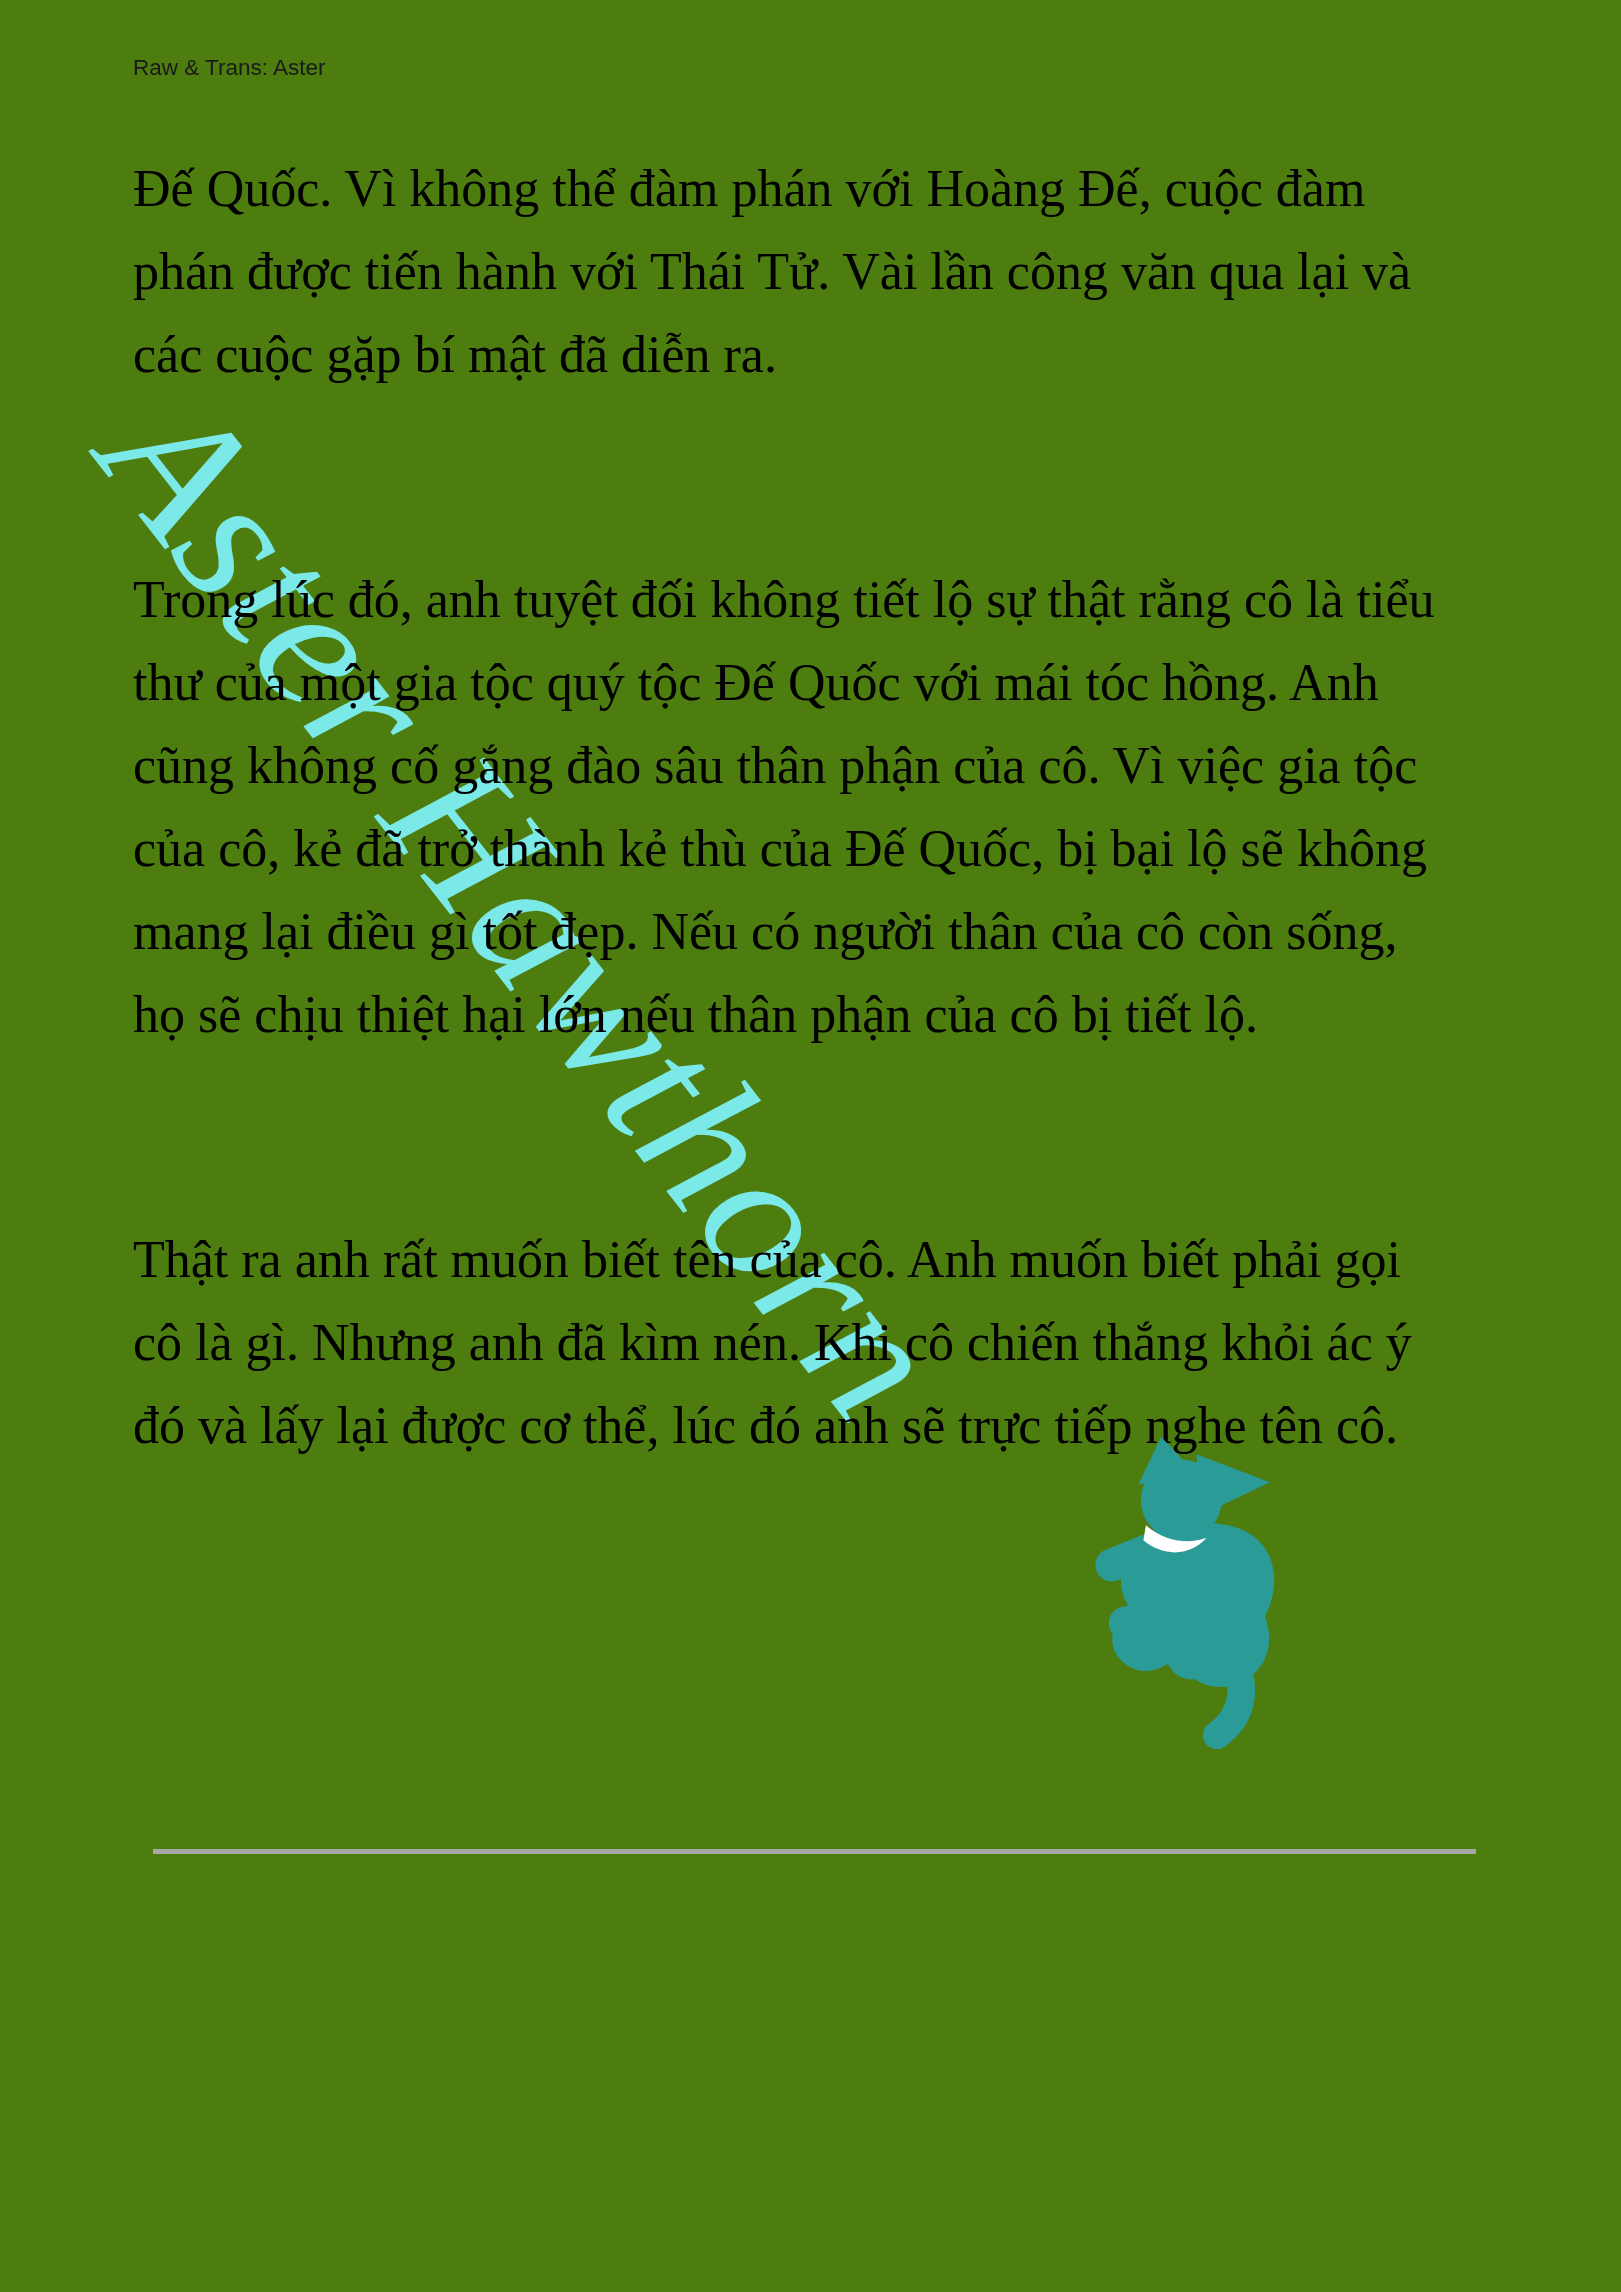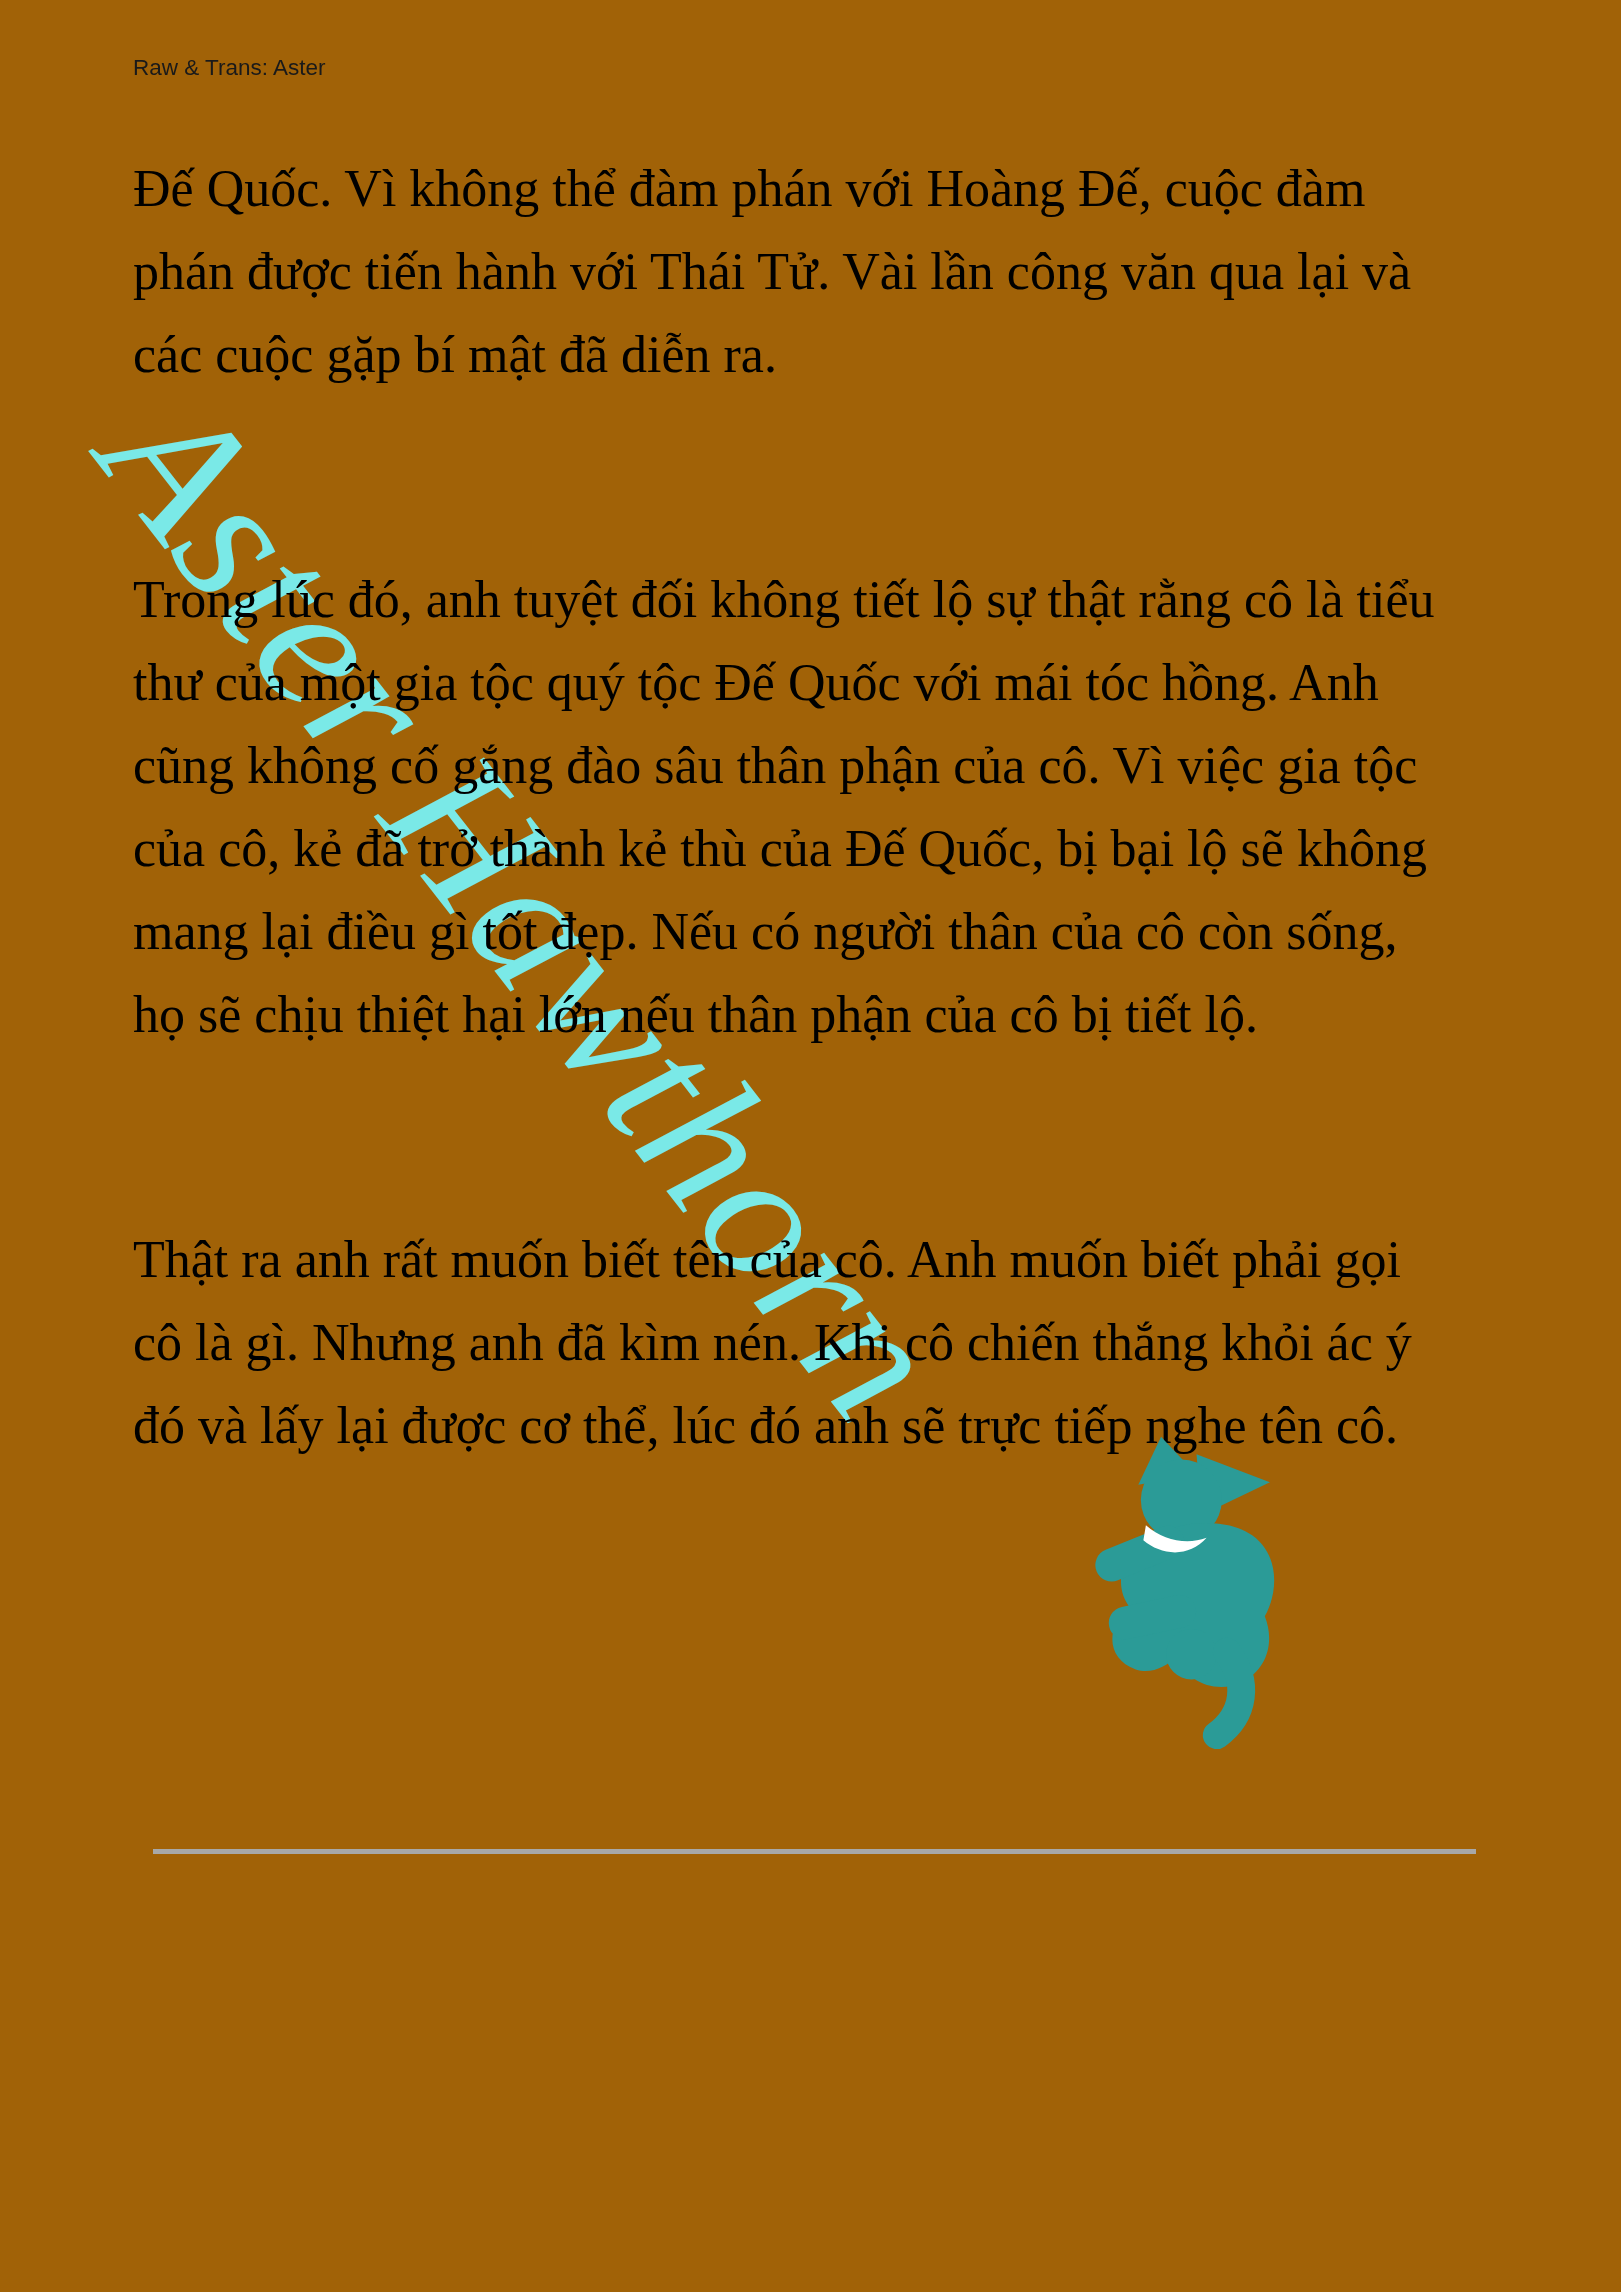--- a/index.html
+++ b/index.html
@@ -1,21 +1,21 @@
 <!DOCTYPE html>
 <html><head>
 <meta charset="utf-8">
 <style>
   html, body { margin: 0; padding: 0; background: #e8e8e8; }
   .page {
     position: relative;
     width: 1621px;
     height: 2293px;
     margin: 0 auto;
-    background: #a16207;
+    background: #4d7c0f;
     overflow: hidden;
     font-family: "Liberation Serif", serif;
     color: #000000;
   }
   .header {
     position: absolute;
     left: 133px;
     top: 55px;
     font-family: "Liberation Sans", sans-serif;
     font-size: 22.5px;

